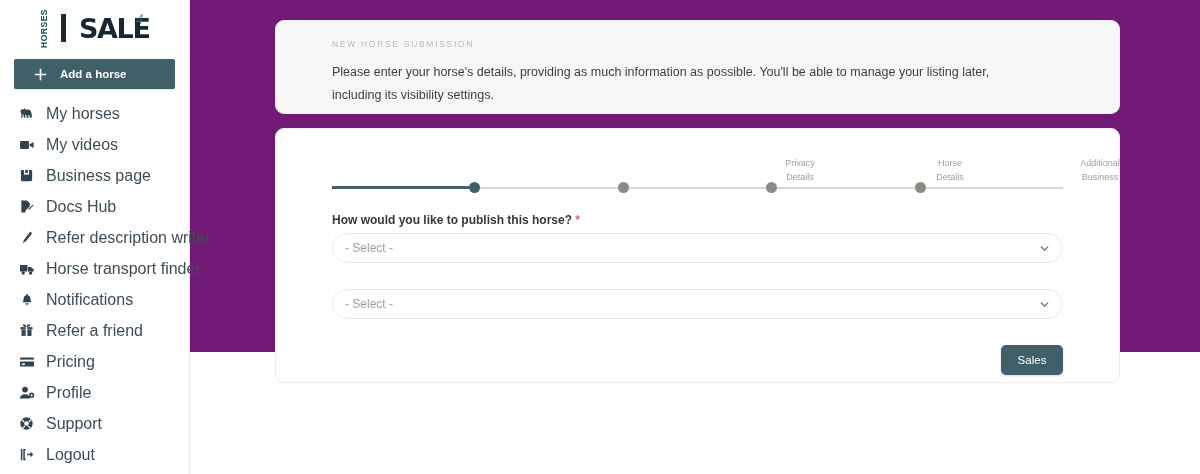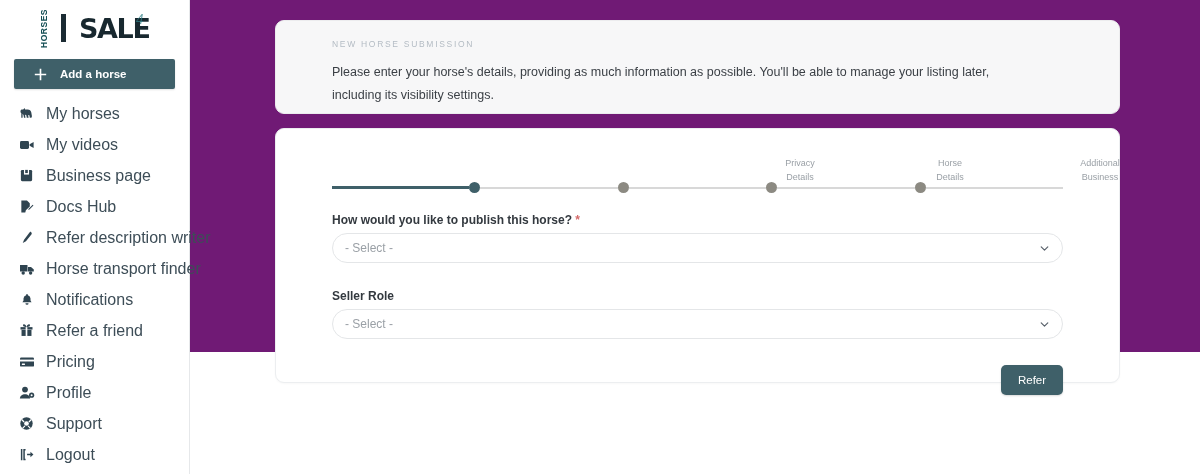--- a/index.html
+++ b/index.html
@@ -435,30 +435,29 @@
             <svg width="11" height="11" viewBox="0 0 16 16">
                 <path d="M3.2 5.6 8 10.4l4.8-4.8" stroke="currentColor" stroke-width="1.7" fill="none" stroke-linecap="round" stroke-linejoin="round"></path>
               </svg>
           </span>
         </div>
       </div>
 
       <div class="field-gap"></div>
 
       <div class="field">
-        <label class="field-label">Seller Role</label>
         <div class="select-box">
           <span>- Select -</span>
           <span class="chev">
             <svg width="11" height="11" viewBox="0 0 16 16">
                 <path d="M3.2 5.6 8 10.4l4.8-4.8" stroke="currentColor" stroke-width="1.7" fill="none" stroke-linecap="round" stroke-linejoin="round"></path>
               </svg>
           </span>
         </div>
       </div>
 
       <div class="actions">
-        <button class="btn-next">Refer</button>
+        <button class="btn-next">Sales</button>
       </div>
 
     </div>
   </section>
 </div>
 
 </body></html>

